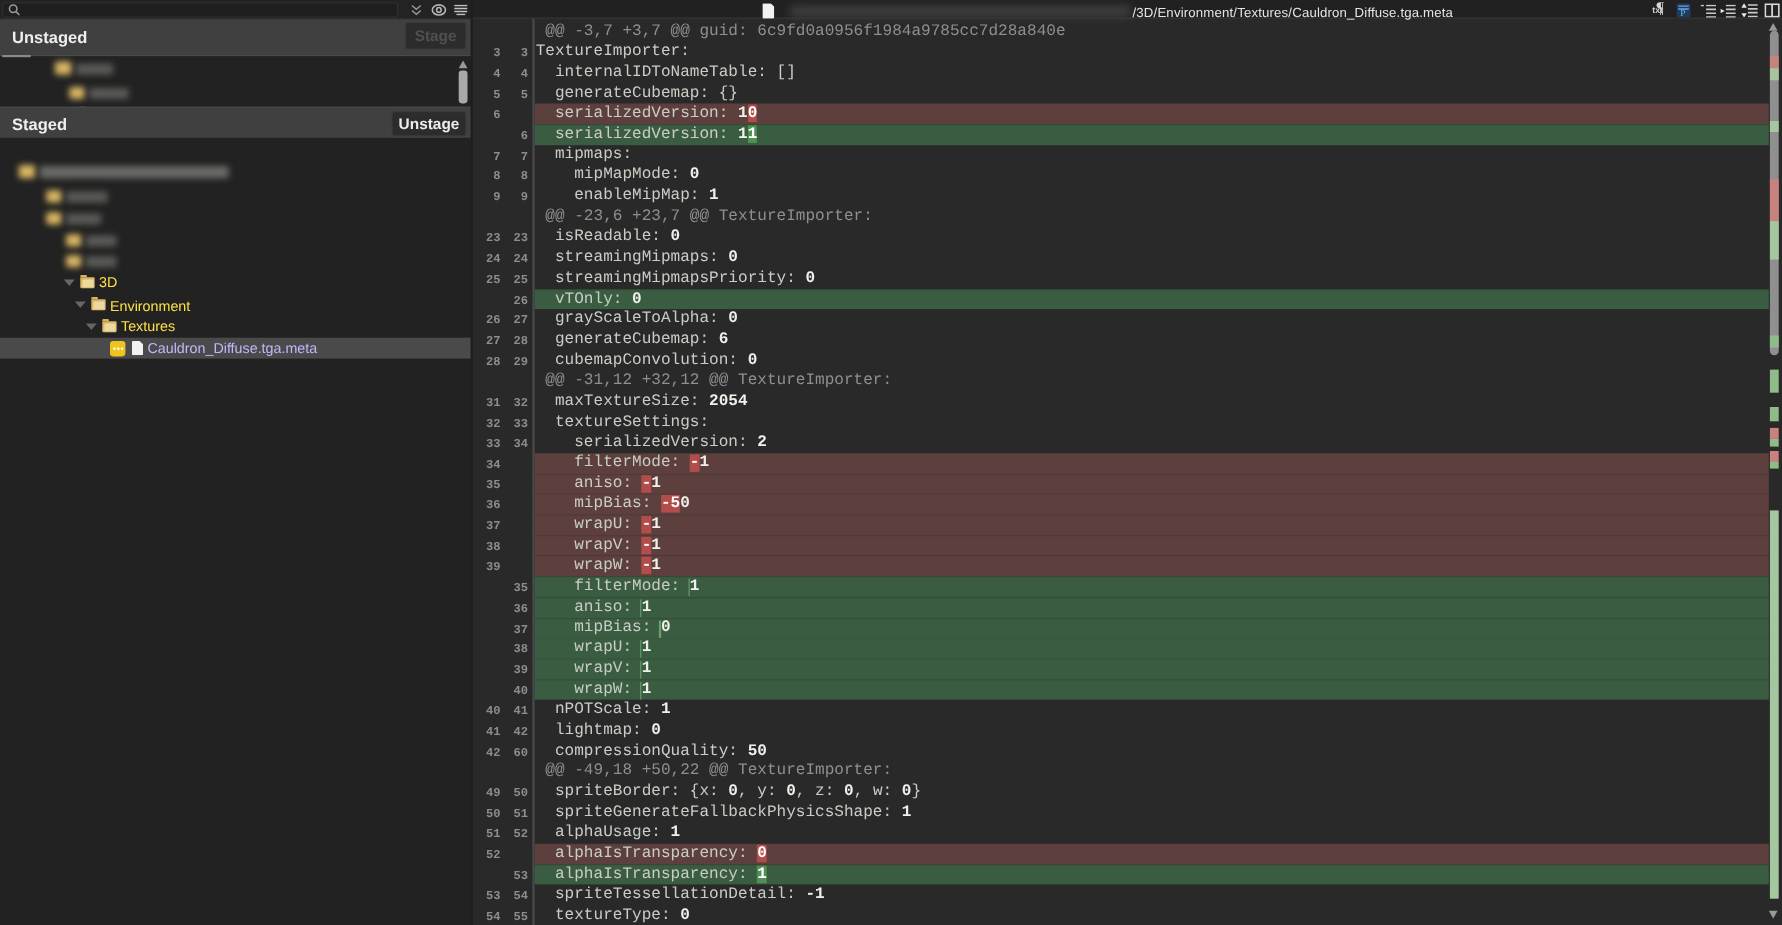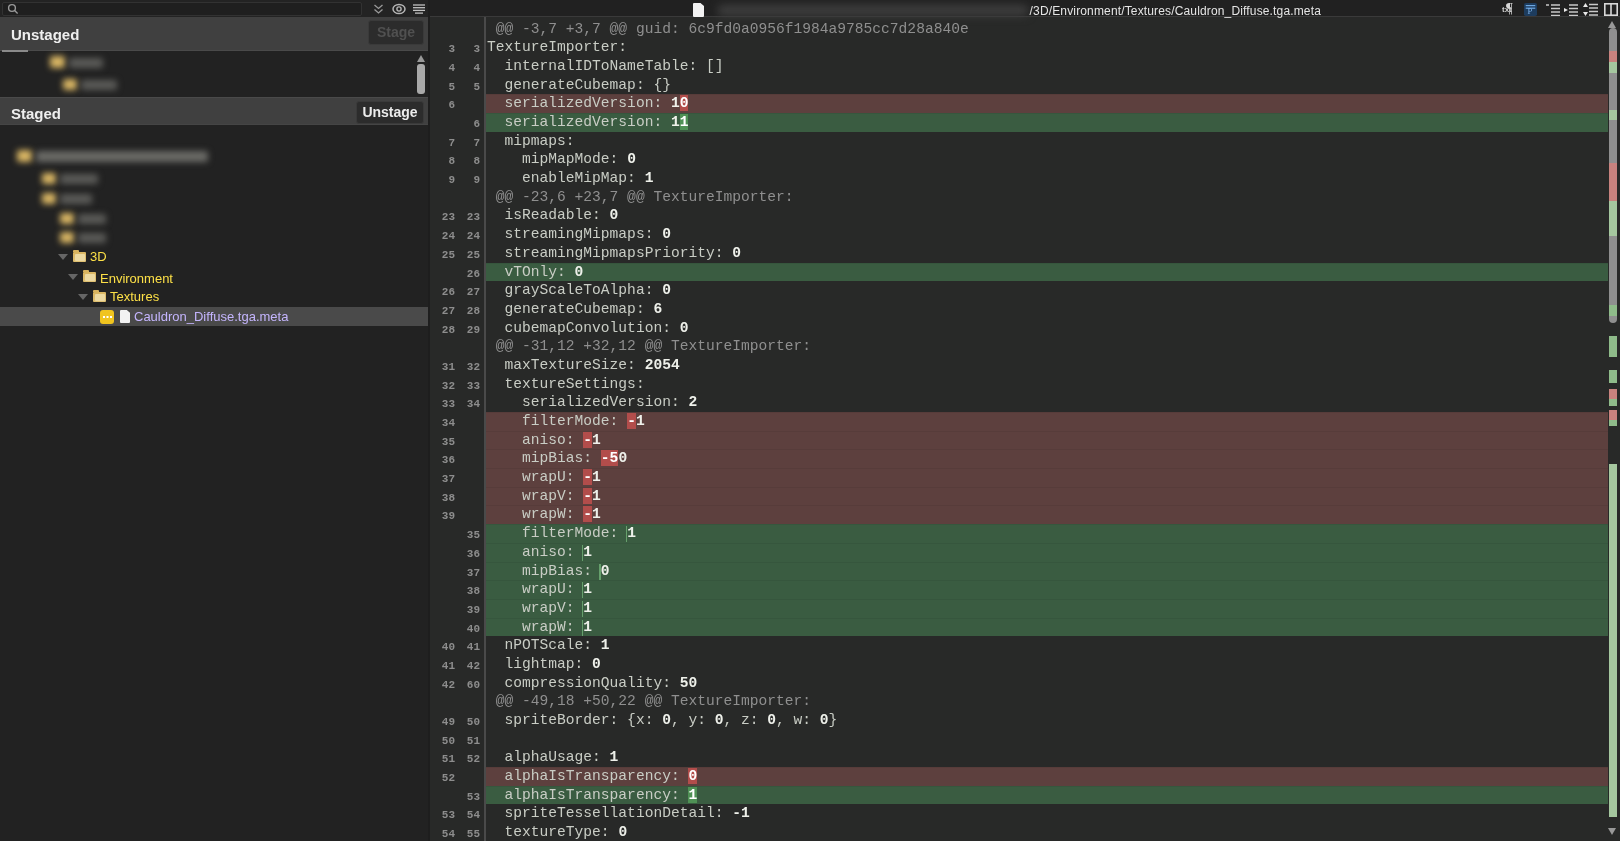--- a/index.html
+++ b/index.html
@@ -233,21 +233,21 @@
 <div class="r green"><s class="bd"></s><em class="n2">36</em><span class="t">    aniso: <b class="v"><i class="sl"></i>1</b></span></div>
 <div class="r green"><s class="bd"></s><em class="n2">37</em><span class="t">    mipBias: <b class="v"><i class="sl"></i>0</b></span></div>
 <div class="r green"><s class="bd"></s><em class="n2">38</em><span class="t">    wrapU: <b class="v"><i class="sl"></i>1</b></span></div>
 <div class="r green"><s class="bd"></s><em class="n2">39</em><span class="t">    wrapV: <b class="v"><i class="sl"></i>1</b></span></div>
 <div class="r green"><s class="bd"></s><em class="n2">40</em><span class="t">    wrapW: <b class="v"><i class="sl"></i>1</b></span></div>
 <div class="r"><em class="n1">40</em><em class="n2">41</em><span class="t">  nPOTScale: <b class="v">1</b></span></div>
 <div class="r"><em class="n1">41</em><em class="n2">42</em><span class="t">  lightmap: <b class="v">0</b></span></div>
 <div class="r"><em class="n1">42</em><em class="n2">60</em><span class="t">  compressionQuality: <b class="v">50</b></span></div>
 <div class="r hunk"><span class="t"><span class="hunk"> @@ -49,18 +50,22 @@ TextureImporter:</span></span></div>
 <div class="r"><em class="n1">49</em><em class="n2">50</em><span class="t">  spriteBorder: {x: <b class="v">0</b>, y: <b class="v">0</b>, z: <b class="v">0</b>, w: <b class="v">0</b>}</span></div>
-<div class="r"><em class="n1">50</em><em class="n2">51</em></div>
+<div class="r"><em class="n1">50</em><em class="n2">51</em><span class="t">  spriteGenerateFallbackPhysicsShape: <b class="v">1</b></span></div>
 <div class="r"><em class="n1">51</em><em class="n2">52</em><span class="t">  alphaUsage: <b class="v">1</b></span></div>
 <div class="r red"><s class="bd"></s><em class="n1">52</em><span class="t">  alphaIsTransparency: <b class="v"><span class="hR">0</span></b></span></div>
 <div class="r green"><s class="bd"></s><em class="n2">53</em><span class="t">  alphaIsTransparency: <b class="v"><span class="hG">1</span></b></span></div>
 <div class="r"><em class="n1">53</em><em class="n2">54</em><span class="t">  spriteTessellationDetail: <b class="v">-1</b></span></div>
 <div class="r"><em class="n1">54</em><em class="n2">55</em><span class="t">  textureType: <b class="v">0</b></span></div>
 </div>
 </div>
 </div>
 
 </body></html>

